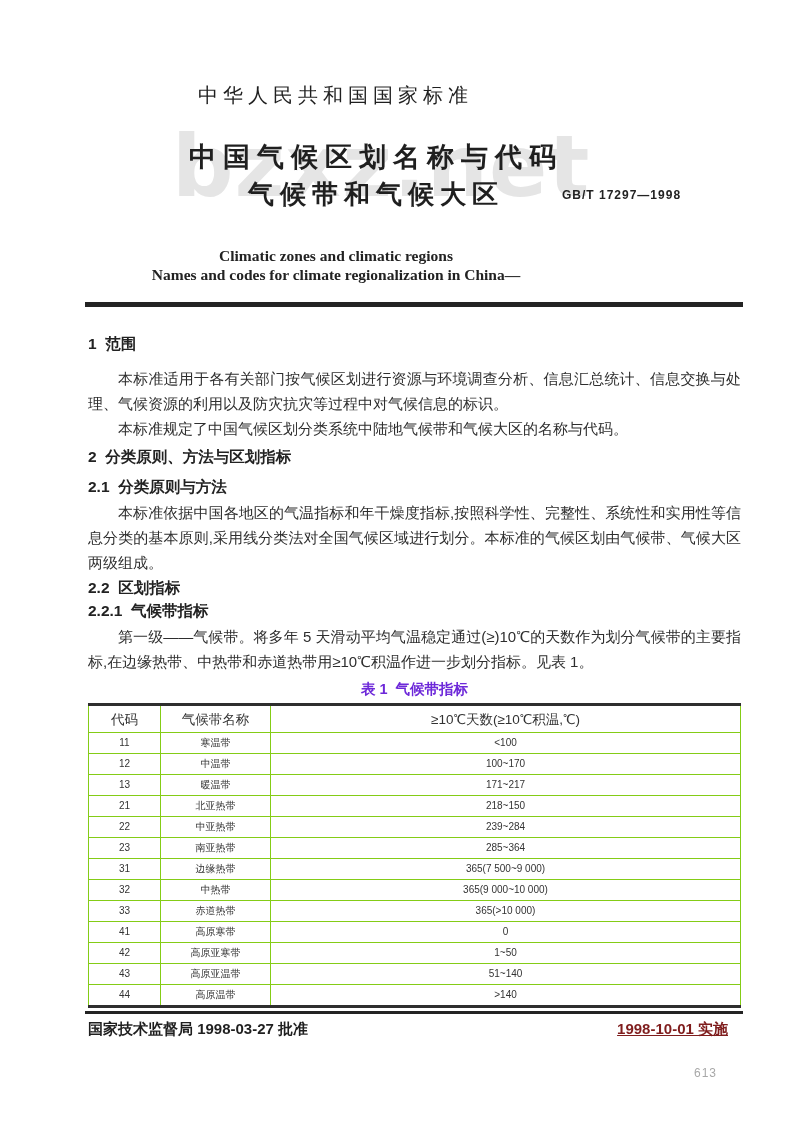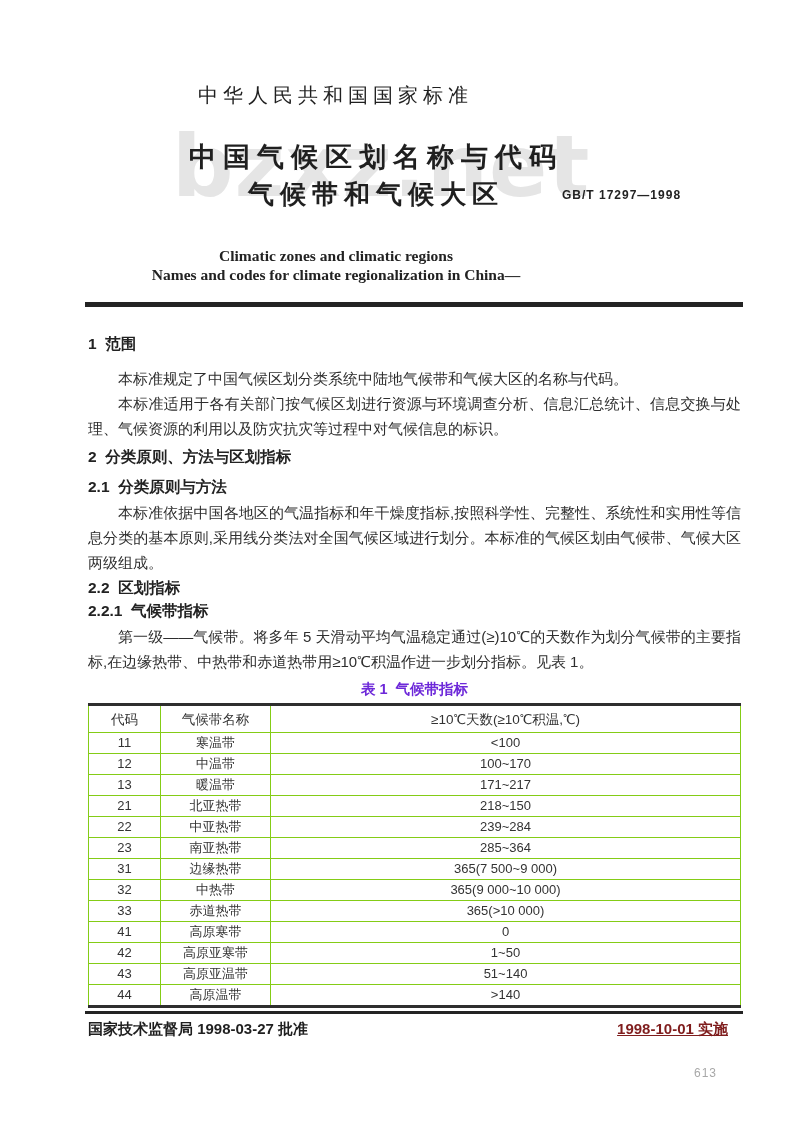--- a/index.html
+++ b/index.html
@@ -52,21 +52,21 @@
   table.t1{
     width:100%;border-collapse:collapse;table-layout:fixed;
     border-top:3px solid #2e2e2e;border-bottom:3px solid #2e2e2e;
     border-left:1.5px solid #4a4a4a;border-right:1.5px solid #4a4a4a;
   }
   table.t1 th, table.t1 td{
     border:1px solid #84cc16;text-align:center;vertical-align:middle;
     font-weight:normal;color:#333;padding:0;overflow:hidden;white-space:nowrap;
   }
   table.t1 th{height:26px;font-size:13.5px;}
-  table.t1 td{height:20px;font-size:13px;line-height:20px;}
+  table.t1 td{height:20px;font-size:10px;line-height:20px;}
   col.c-code{width:72px;} col.c-name{width:110px;}
   .rule-bottom{top:1011px;left:85px;width:658px;height:3px;background:#232323;}
   .footer-left{top:1020px;left:88px;font-size:15px;font-weight:bold;color:#1f1f1f;white-space:nowrap;}
   .footer-right{top:1020px;right:72px;font-size:15px;font-weight:bold;color:#7f1d1d;white-space:nowrap;text-decoration:underline;}
   .page-num{top:1066px;left:694px;font-size:12px;color:#a8a8a8;letter-spacing:1px;}
 </style>
 </head>
 <body>
 
 <div class="watermark">bzxz.net</div>
@@ -74,22 +74,22 @@
 <div class="layer std-label">中华人民共和国国家标准</div>
 <div class="layer title1">中国气候区划名称与代码</div>
 <div class="layer title2">气候带和气候大区</div>
 <div class="layer gb-num">GB/T 17297—1998</div>
 <div class="layer en-title en1">Names and codes for climate regionalization in China—</div>
 <div class="layer en-title en2">Climatic zones and climatic regions</div>
 <div class="layer rule-top"></div>
 
 <div class="layer content">
   <h3 id="h1">1  范围</h3>
+  <p>本标准适用于各有关部门按气候区划进行资源与环境调查分析、信息汇总统计、信息交换与处理、气候资源的利用以及防灾抗灾等过程中对气候信息的标识。</p>
   <p>本标准规定了中国气候区划分类系统中陆地气候带和气候大区的名称与代码。</p>
-  <p>本标准适用于各有关部门按气候区划进行资源与环境调查分析、信息汇总统计、信息交换与处理、气候资源的利用以及防灾抗灾等过程中对气候信息的标识。</p>
 
   <h3 id="h2">2  分类原则、方法与区划指标</h3>
 
   <h3 id="h21">2.1  分类原则与方法</h3>
   <p>本标准依据中国各地区的气温指标和年干燥度指标,按照科学性、完整性、系统性和实用性等信息分类的基本原则,采用线分类法对全国气候区域进行划分。本标准的气候区划由气候带、气候大区两级组成。</p>
 
   <h3 id="h22">2.2  区划指标</h3>
   <h3 id="h221">2.2.1  气候带指标</h3>
   <p>第一级——气候带。将多年 5 天滑动平均气温稳定通过(≥)10℃的天数作为划分气候带的主要指标,在边缘热带、中热带和赤道热带用≥10℃积温作进一步划分指标。见表 1。</p>
 

